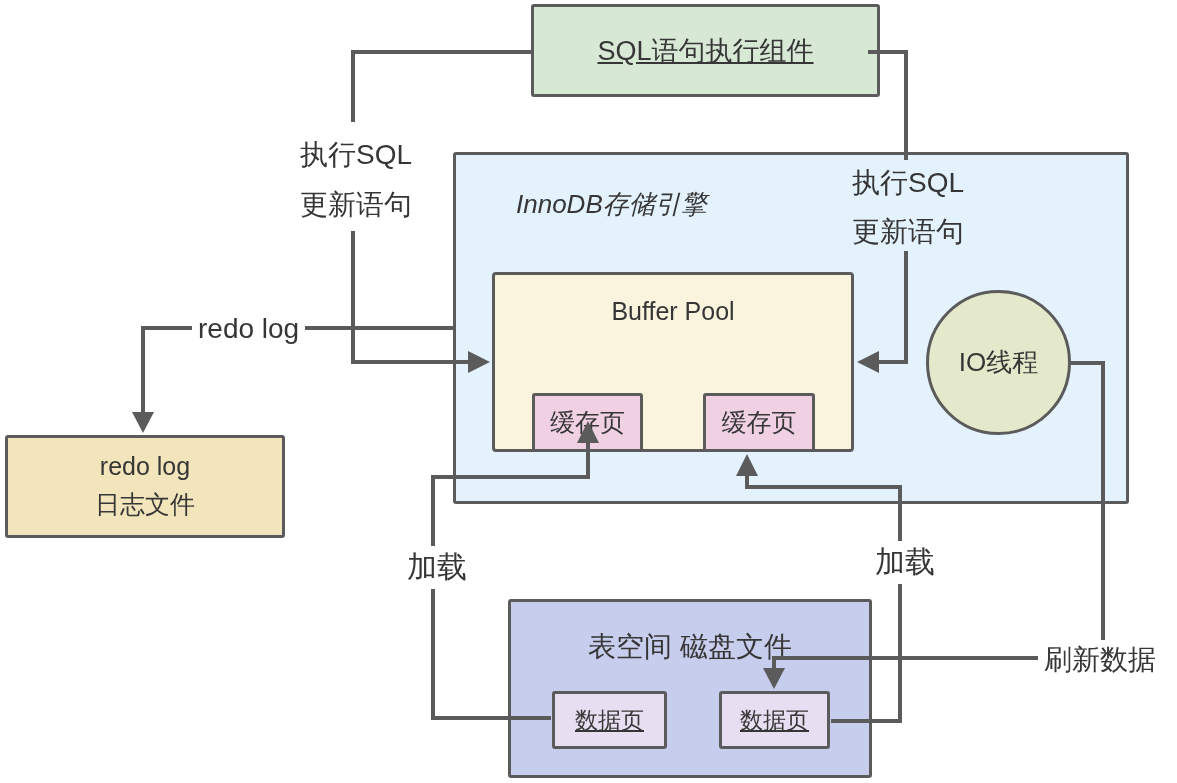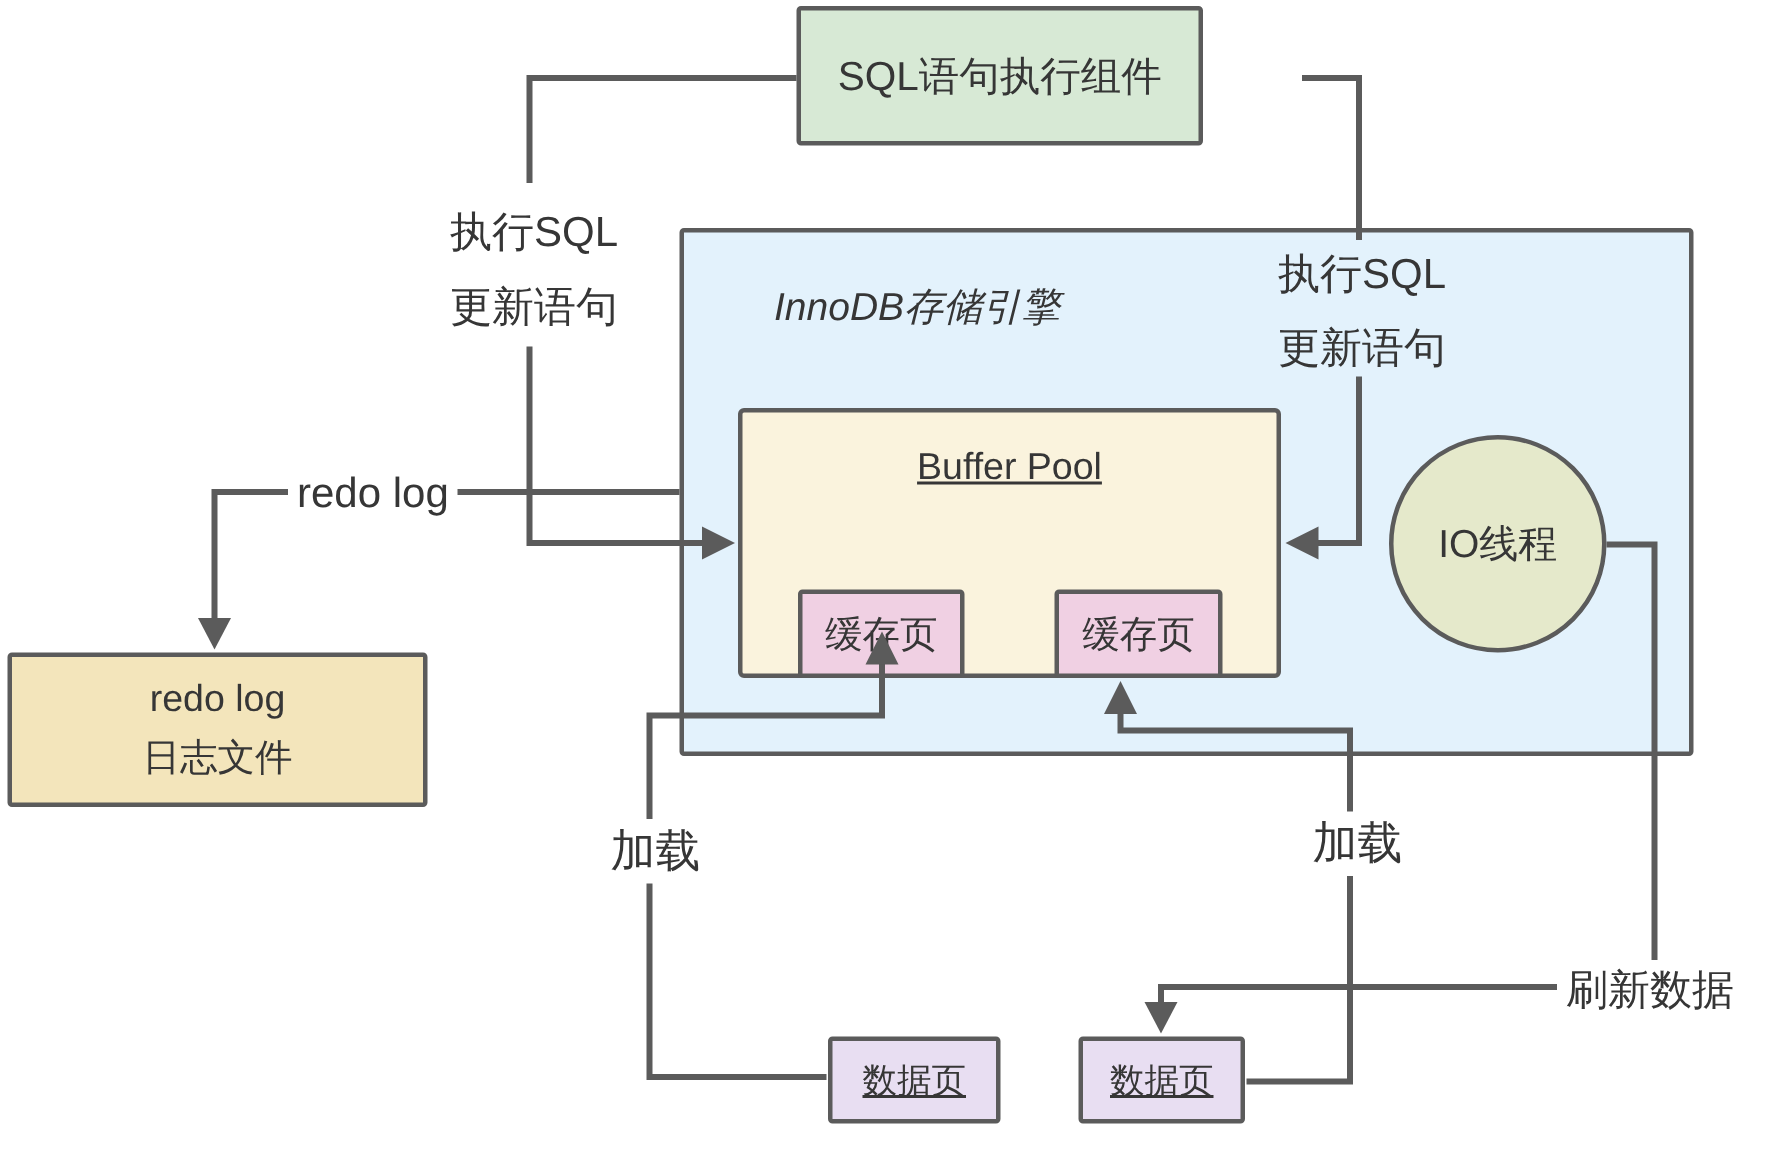--- a/index.html
+++ b/index.html
@@ -15,25 +15,25 @@
     --text:#363636;
   }
   html,body{margin:0;padding:0;background:#fff;}
   #canvas{
     position:relative;width:1177px;height:783px;background:#ffffff;overflow:hidden;
     font-family:"Liberation Sans","DejaVu Sans",sans-serif;color:var(--text);
   }
   .box{position:absolute;box-sizing:border-box;border:3.5px solid var(--line);border-radius:3px;}
   .center{display:flex;align-items:center;justify-content:center;}
   
-  .sql-component{left:531px;top:4px;width:271px;height:93px;background:var(--sql-component-fill);font-size:27px;}
+  .sql-component{left:531px;top:4px;width:349px;height:93px;background:var(--sql-component-fill);font-size:27px;text-decoration:underline;}
   .innodb{left:453px;top:152px;width:676px;height:352px;background:var(--innodb-fill);}
   .innodb-title{position:absolute;left:60px;top:32px;font-size:26px;white-space:nowrap;font-style:italic;}
   .buffer-pool{left:492px;top:272px;width:362px;height:180px;background:var(--buffer-pool-fill);border-radius:4px;}
-  .buffer-pool-title{position:absolute;left:0;right:0;top:22px;text-align:center;font-size:25px;text-decoration:underline;}
+  .buffer-pool-title{position:absolute;left:0;right:0;top:22px;text-align:center;font-size:25px;}
   .cache-page{background:var(--cache-page-fill);font-size:25px;margin-top:34px;}
   .cache-page-1{left:532px;top:359px;width:111px;height:59px;}
   .cache-page-2{left:703px;top:359px;width:112px;height:59px;}
   .io-thread{left:926px;top:290px;width:145px;height:145px;border-radius:50%;background:var(--io-thread-fill);font-size:26px;text-align:center;}
   .redo-log-file{left:5px;top:435px;width:280px;height:103px;background:var(--redo-log-fill);
     display:flex;flex-direction:column;align-items:center;justify-content:center;gap:7px;font-size:25px;}
   .tablespace{left:508px;top:599px;width:364px;height:179px;background:var(--tablespace-fill);}
   .tablespace-title{position:absolute;left:0;right:0;top:26px;text-align:center;font-size:28px;}
   .data-page{background:var(--data-page-fill);font-size:23px;text-decoration:underline;}
   .data-page-1{left:552px;top:691px;width:115px;height:58px;}
@@ -81,20 +81,23 @@
 
   <div class="box center io-thread">
     <span>IO线程</span>
   </div>
 
   <div class="box redo-log-file">
     <span>redo log</span>
     <span>日志文件</span>
   </div>
 
+  <div class="box tablespace">
+    <div class="tablespace-title">表空间 磁盘文件</div>
+  </div>
 
   <div class="box center data-page data-page-1">
     <span>数据页</span>
   </div>
   <div class="box center data-page data-page-2">
     <span>数据页</span>
   </div>
 
   <svg id="wires" viewBox="0 0 1177 783" xmlns="http://www.w3.org/2000/svg">
 

